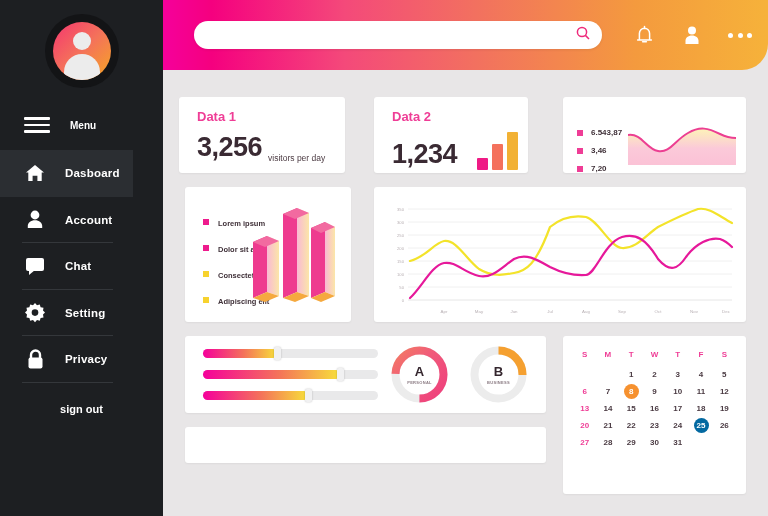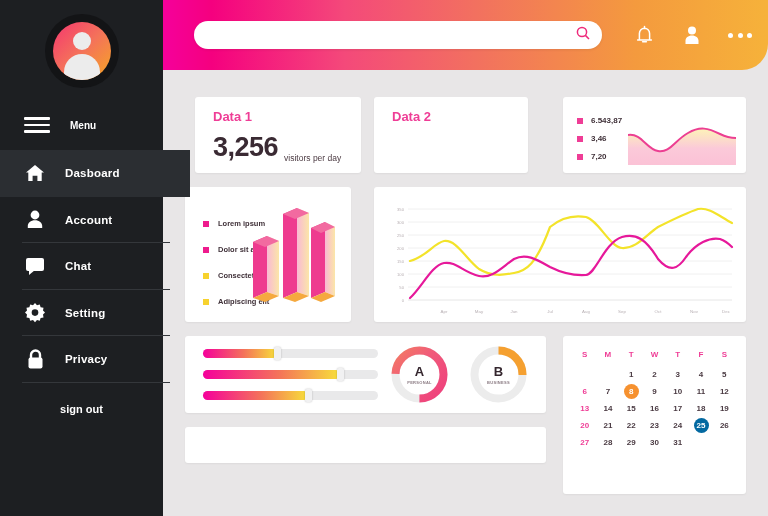--- a/index.html
+++ b/index.html
@@ -39,21 +39,21 @@
   .menu-row{
     margin-top:16px; width:163px; height:42px;
     display:flex; align-items:center; padding-left:24px;
   }
   .burger{ width:26px; display:flex; flex-direction:column; gap:4px; }
   .burger span{ display:block; height:2.5px; background:#fff; border-radius:1px; }
   .menu-row .label{ margin-left:20px; color:#fff; font-size:10px; font-weight:bold; }
 
   .nav{ width:163px; margin-top:4px; }
   .nav-item{
-    width:190px; height:46.5px; display:flex; align-items:center;
+    width:133px; height:46.5px; display:flex; align-items:center;
     padding-left:24px; position:relative;
   }
   .nav-item.active{ background:#2b2e32; }
   .nav-item:not(.active)::after{
     content:""; position:absolute; left:22px; right:20px; bottom:0;
     height:1px; background:#34373b;
   }
   .nav-ico{ width:22px; height:22px; display:flex; align-items:center; justify-content:center; }
   .nav-ico svg{ display:block; }
   .nav-item .label{ margin-left:19px; color:#fff; font-size:11.5px; font-weight:bold; letter-spacing:.2px; }
@@ -86,39 +86,39 @@
 
   
   .main{ position:absolute; left:163px; top:70px; width:605px; height:446px; }
   .card{ background:#fff; border-radius:3px; position:absolute; box-shadow:0 1px 2px rgba(0,0,0,.05); }
 
   .card-title{ color:#ef3d96; font-size:13px; font-weight:bold; }
   .big-num{ font-size:27px; color:#3a2a33; font-weight:bold; letter-spacing:-.5px; }
   .sub-num{ font-size:8.5px; color:#4b3a42; font-weight:normal; margin-left:6px; }
 
   
-  #card-data1{ left:32px; top:27px; width:166px; height:76px; padding:12px 0 0 18px; }
+  #card-data1{ left:16px; top:27px; width:166px; height:76px; padding:12px 0 0 18px; }
   #card-data2{ left:211px; top:27px; width:154px; height:76px; padding:12px 0 0 18px; }
   .num-row{ display:flex; align-items:flex-end; margin-top:8px; }
 
   .mini-bars{ display:flex; align-items:flex-end; gap:4px; margin-left:20px; height:38px; }
   .mini-bars i{ display:block; width:11px; border-radius:1px; }
 
   
   #card-data3{ left:400px; top:27px; width:183px; height:76px; }
-  .legend3{ position:absolute; left:14px; top:19px; }
+  .legend3{ position:absolute; left:14px; top:31px; }
   .legend3 .row{ display:flex; align-items:center; margin-bottom:9px; }
   .legend3 .sq{ width:6px; height:6px; background:#ef3d96; display:block; }
   .legend3 .tx{ margin-left:8px; font-size:8px; color:#3f3038; font-weight:bold; }
   .area-mini{ position:absolute; right:10px; bottom:8px; width:108px; height:46px; }
 
   
   #card-bars{ left:22px; top:117px; width:166px; height:135px; }
   .legend-b{ position:absolute; left:18px; top:32px; }
-  .legend-b .row{ display:flex; align-items:center; margin-bottom:17px; }
+  .legend-b .row{ display:flex; align-items:flex-start; margin-bottom:17px; }
   .legend-b .sq{ width:6px; height:6px; display:block; }
   .legend-b .tx{ margin-left:9px; font-size:7.5px; color:#3f3038; font-weight:bold; }
   .bars3{ position:absolute; right:14px; bottom:18px; width:88px; height:100px; }
 
   
   #card-line{ left:211px; top:117px; width:372px; height:135px; }
 
   
   #card-sliders{ left:22px; top:266px; width:361px; height:77px; }
   .sliders{ position:absolute; left:18px; top:13px; width:175px; }
@@ -280,20 +280,28 @@
   <div class="card" id="card-data1">
     <div class="card-title">Data 1</div>
     <div class="num-row">
       <span class="big-num">3,256</span>
       <span class="sub-num">visitors per day</span>
     </div>
   </div>
 
   <div class="card" id="card-data2">
     <div class="card-title">Data 2</div>
+    <div class="num-row">
+      <span class="big-num">1,234</span>
+      <span class="mini-bars">
+        <i style="height:12px;background:#ef1a85"></i>
+        <i style="height:26px;background:#f4715c"></i>
+        <i style="height:38px;background:#f2b134"></i>
+      </span>
+    </div>
   </div>
 
   <div class="card" id="card-data3">
     <div class="legend3">
       <div class="row">
           <span class="sq"></span>
           <span class="tx">6.543,87</span>
         </div>
       <div class="row">
           <span class="sq"></span>

